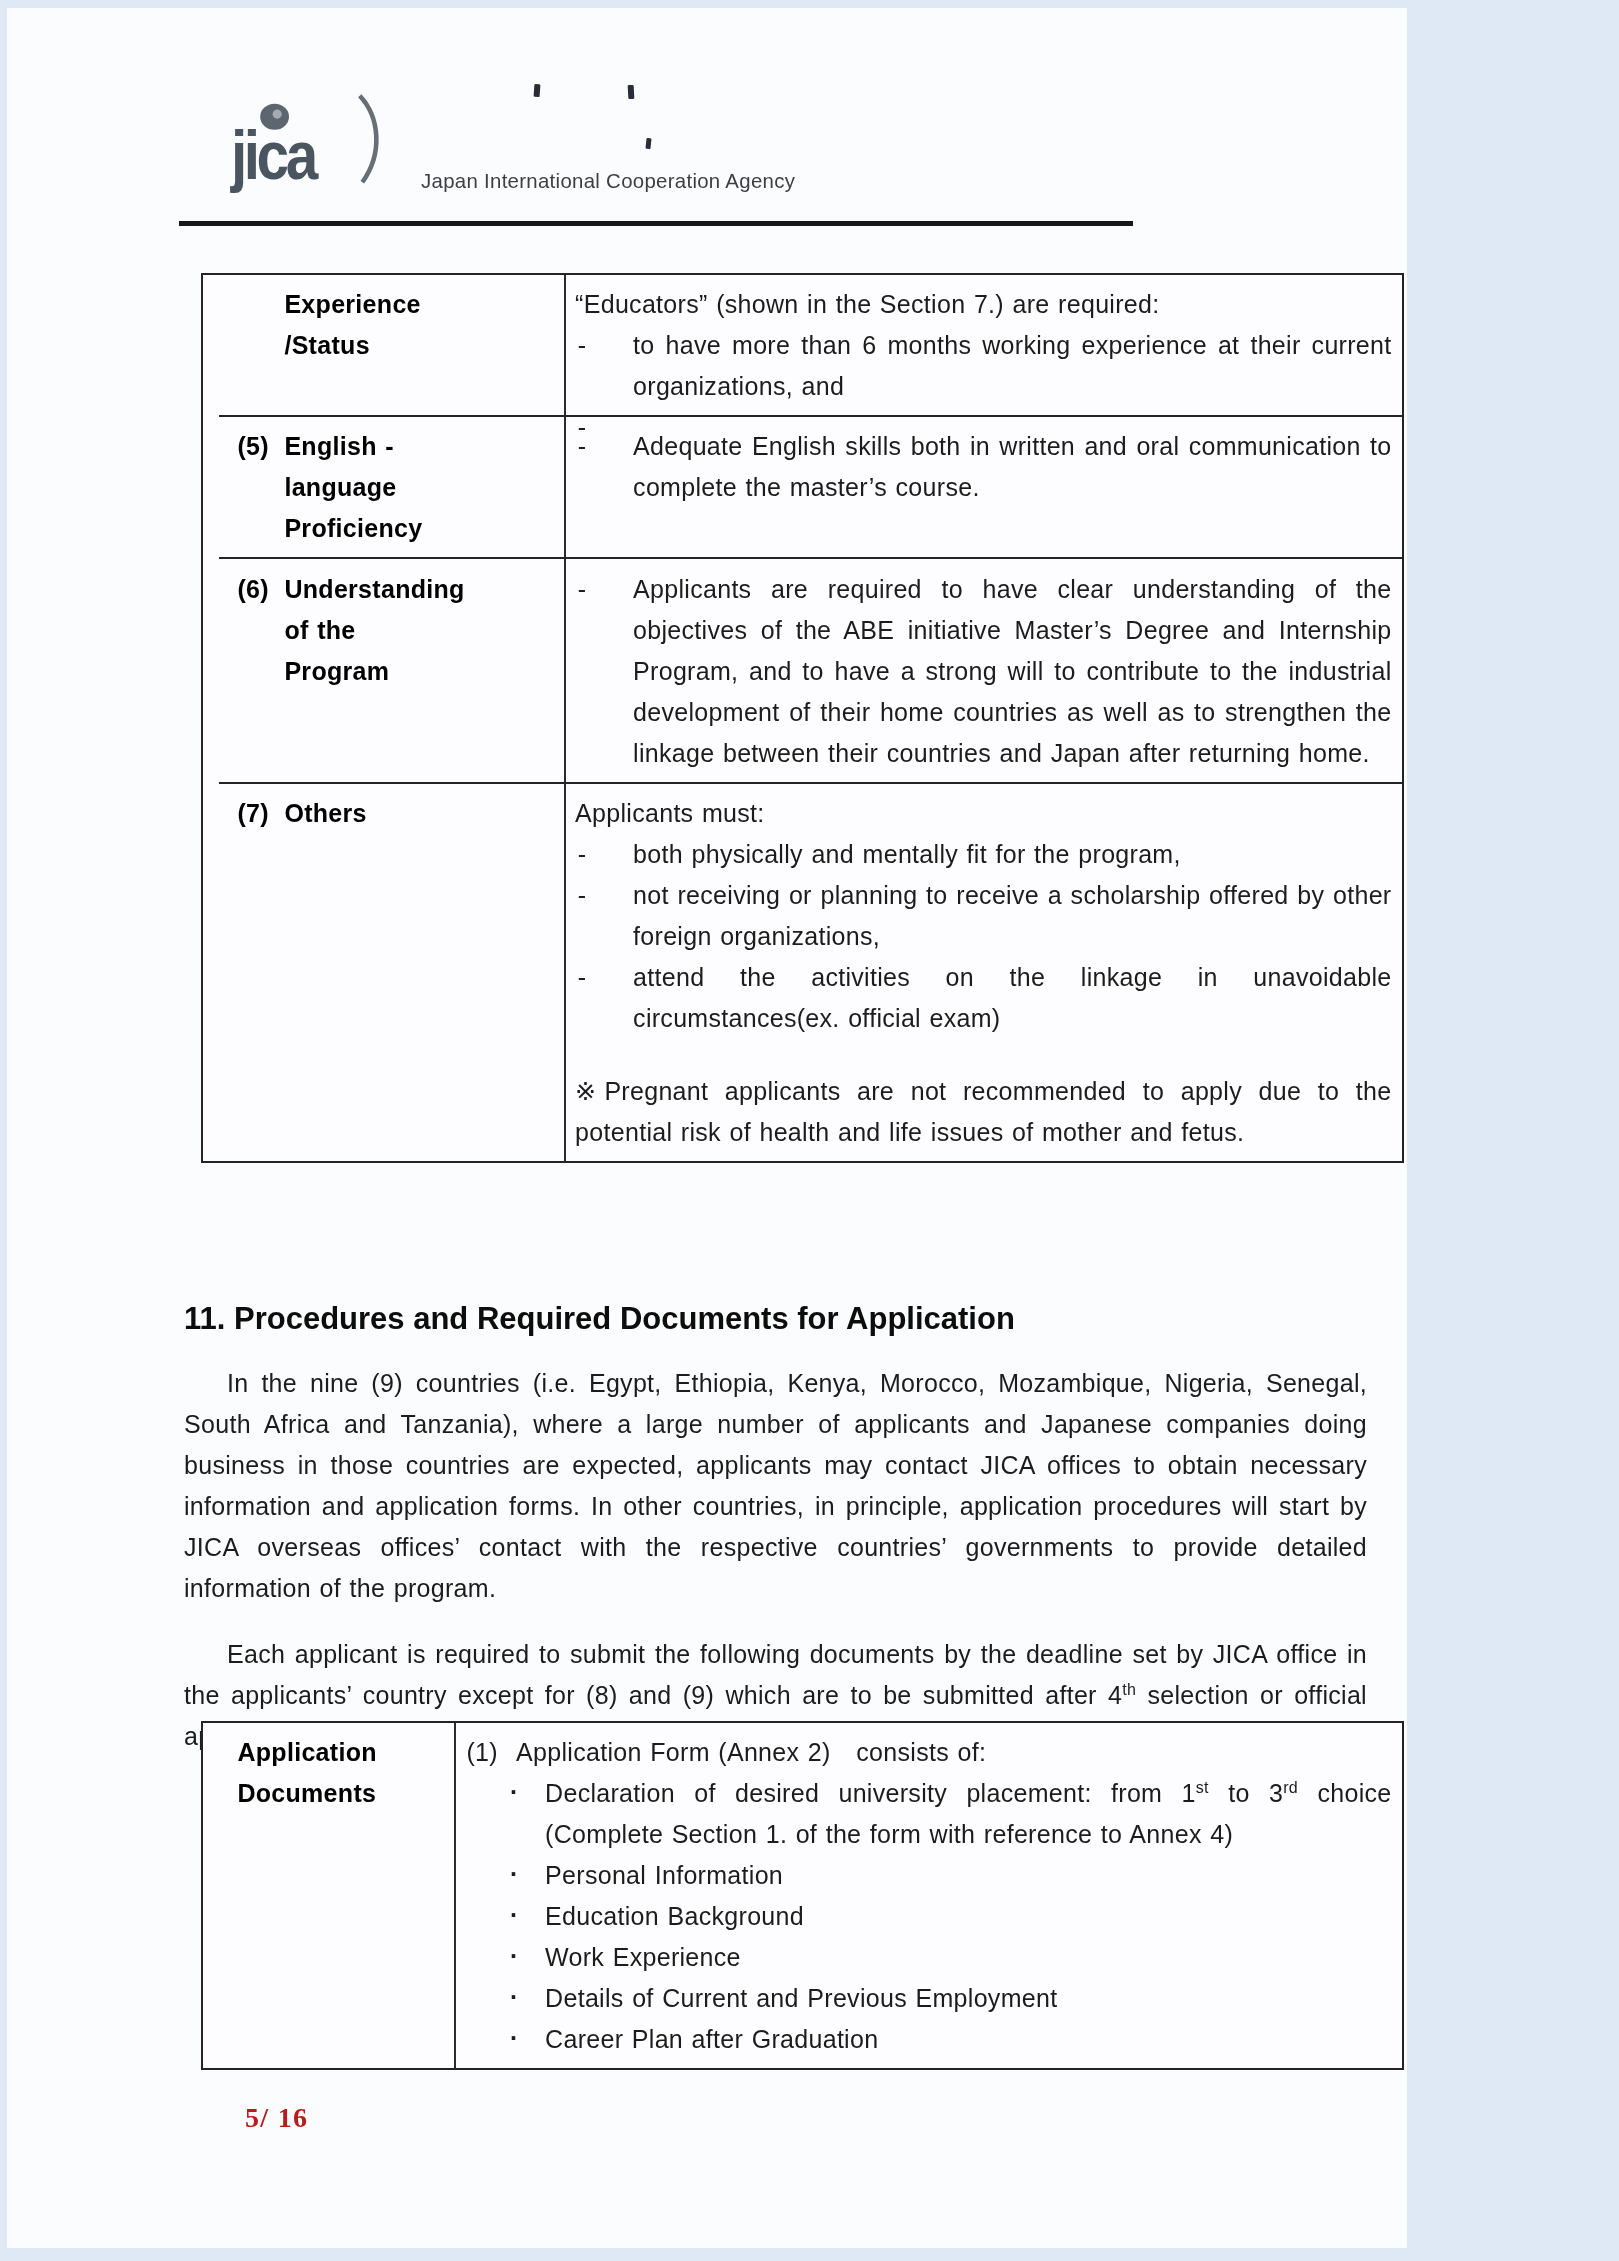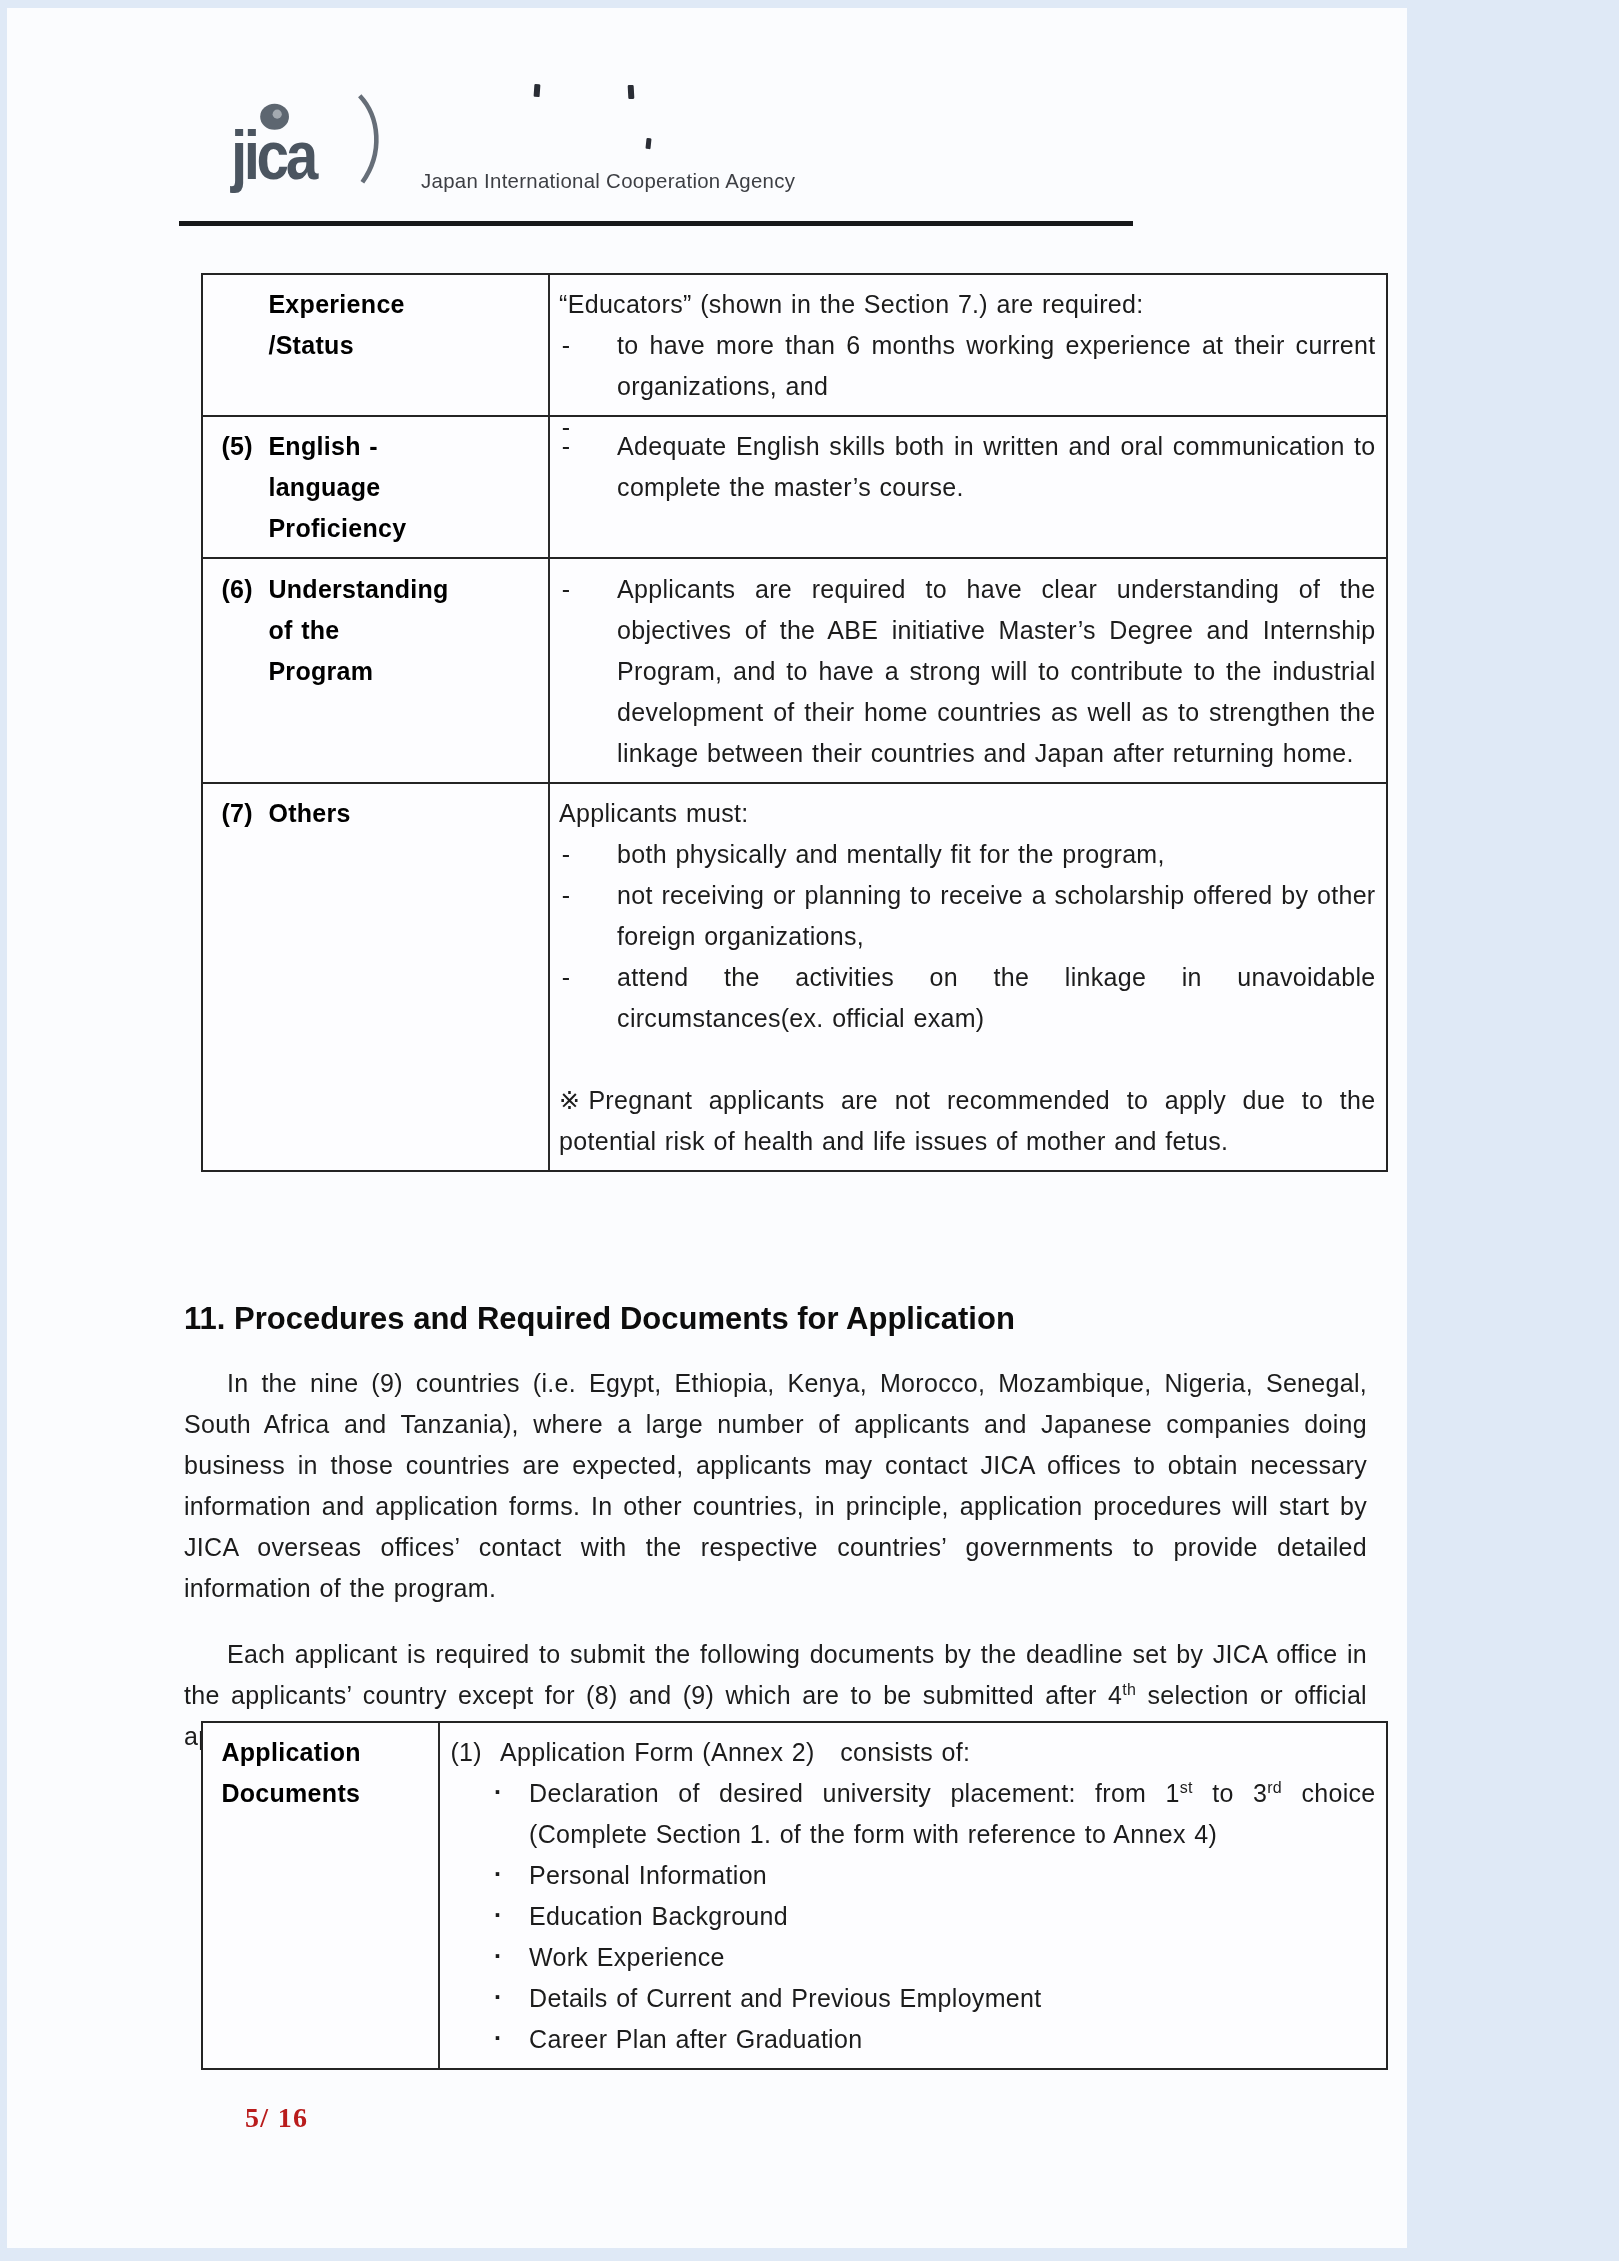--- a/index.html
+++ b/index.html
@@ -32,35 +32,35 @@
   }
   .speck{position:absolute;background:#2a2d35;border-radius:1.3px;}
   .speck1{left:534px;top:84px;width:6px;height:13px;transform:rotate(4deg);}
   .speck2{left:628px;top:85px;width:6px;height:14px;transform:rotate(-3deg);}
   .speck3{left:646px;top:138px;width:4.6px;height:11.2px;transform:rotate(6deg);}
 
   
   .bodytext{font-size:25px;line-height:41px;letter-spacing:0.3px;word-spacing:1.3px;}
 
   
-  .tbl{position:absolute;left:201px;width:1183px;border:2.6px solid #242424;background:#fdfdff;}
+  .tbl{position:absolute;left:201px;width:1183px;border:2.6px solid #242424;background:#fdfdff;padding-left:16px;}
   .row{display:flex;border-bottom:2.6px solid #242424;}
   .row:last-child{border-bottom:none;}
   .cell{padding:9.2px 10.5px 8px 10.5px;}
   .cell-label{flex:none;border-right:2px solid #2b2b2b;padding-left:18.4px;}
   .t1 .cell-label{width:316px;}
   .t2 .cell-label{width:206px;}
   .cell-body{flex:1;min-width:0;padding-left:9.2px;padding-right:10.5px;}
   .lbl{display:flex;font-weight:bold;color:#000;}
   .lbl .num{width:47px;flex:none;}
   .lbl .lines > div{line-height:41px;}
   .para{text-align:left;}
   .bullet{position:relative;padding-left:58px;text-align:justify;}
   .bullet .mark{position:absolute;left:2.6px;top:0;}
-  .note{margin-top:41px;text-align:justify;}
+  .note{margin-top:32px;text-align:justify;}
   .tbl1{top:273px;}
   .tbl2{top:1721px;}
 
   
   .num-line{position:relative;padding-left:51px;}
   .num-line .num{position:absolute;left:1.3px;top:0;}
   .dot-bullet{position:relative;padding-left:80px;text-align:justify;}
   .dot-bullet .mark{position:absolute;left:45px;top:-1.3px;font-weight:bold;}
 
   

